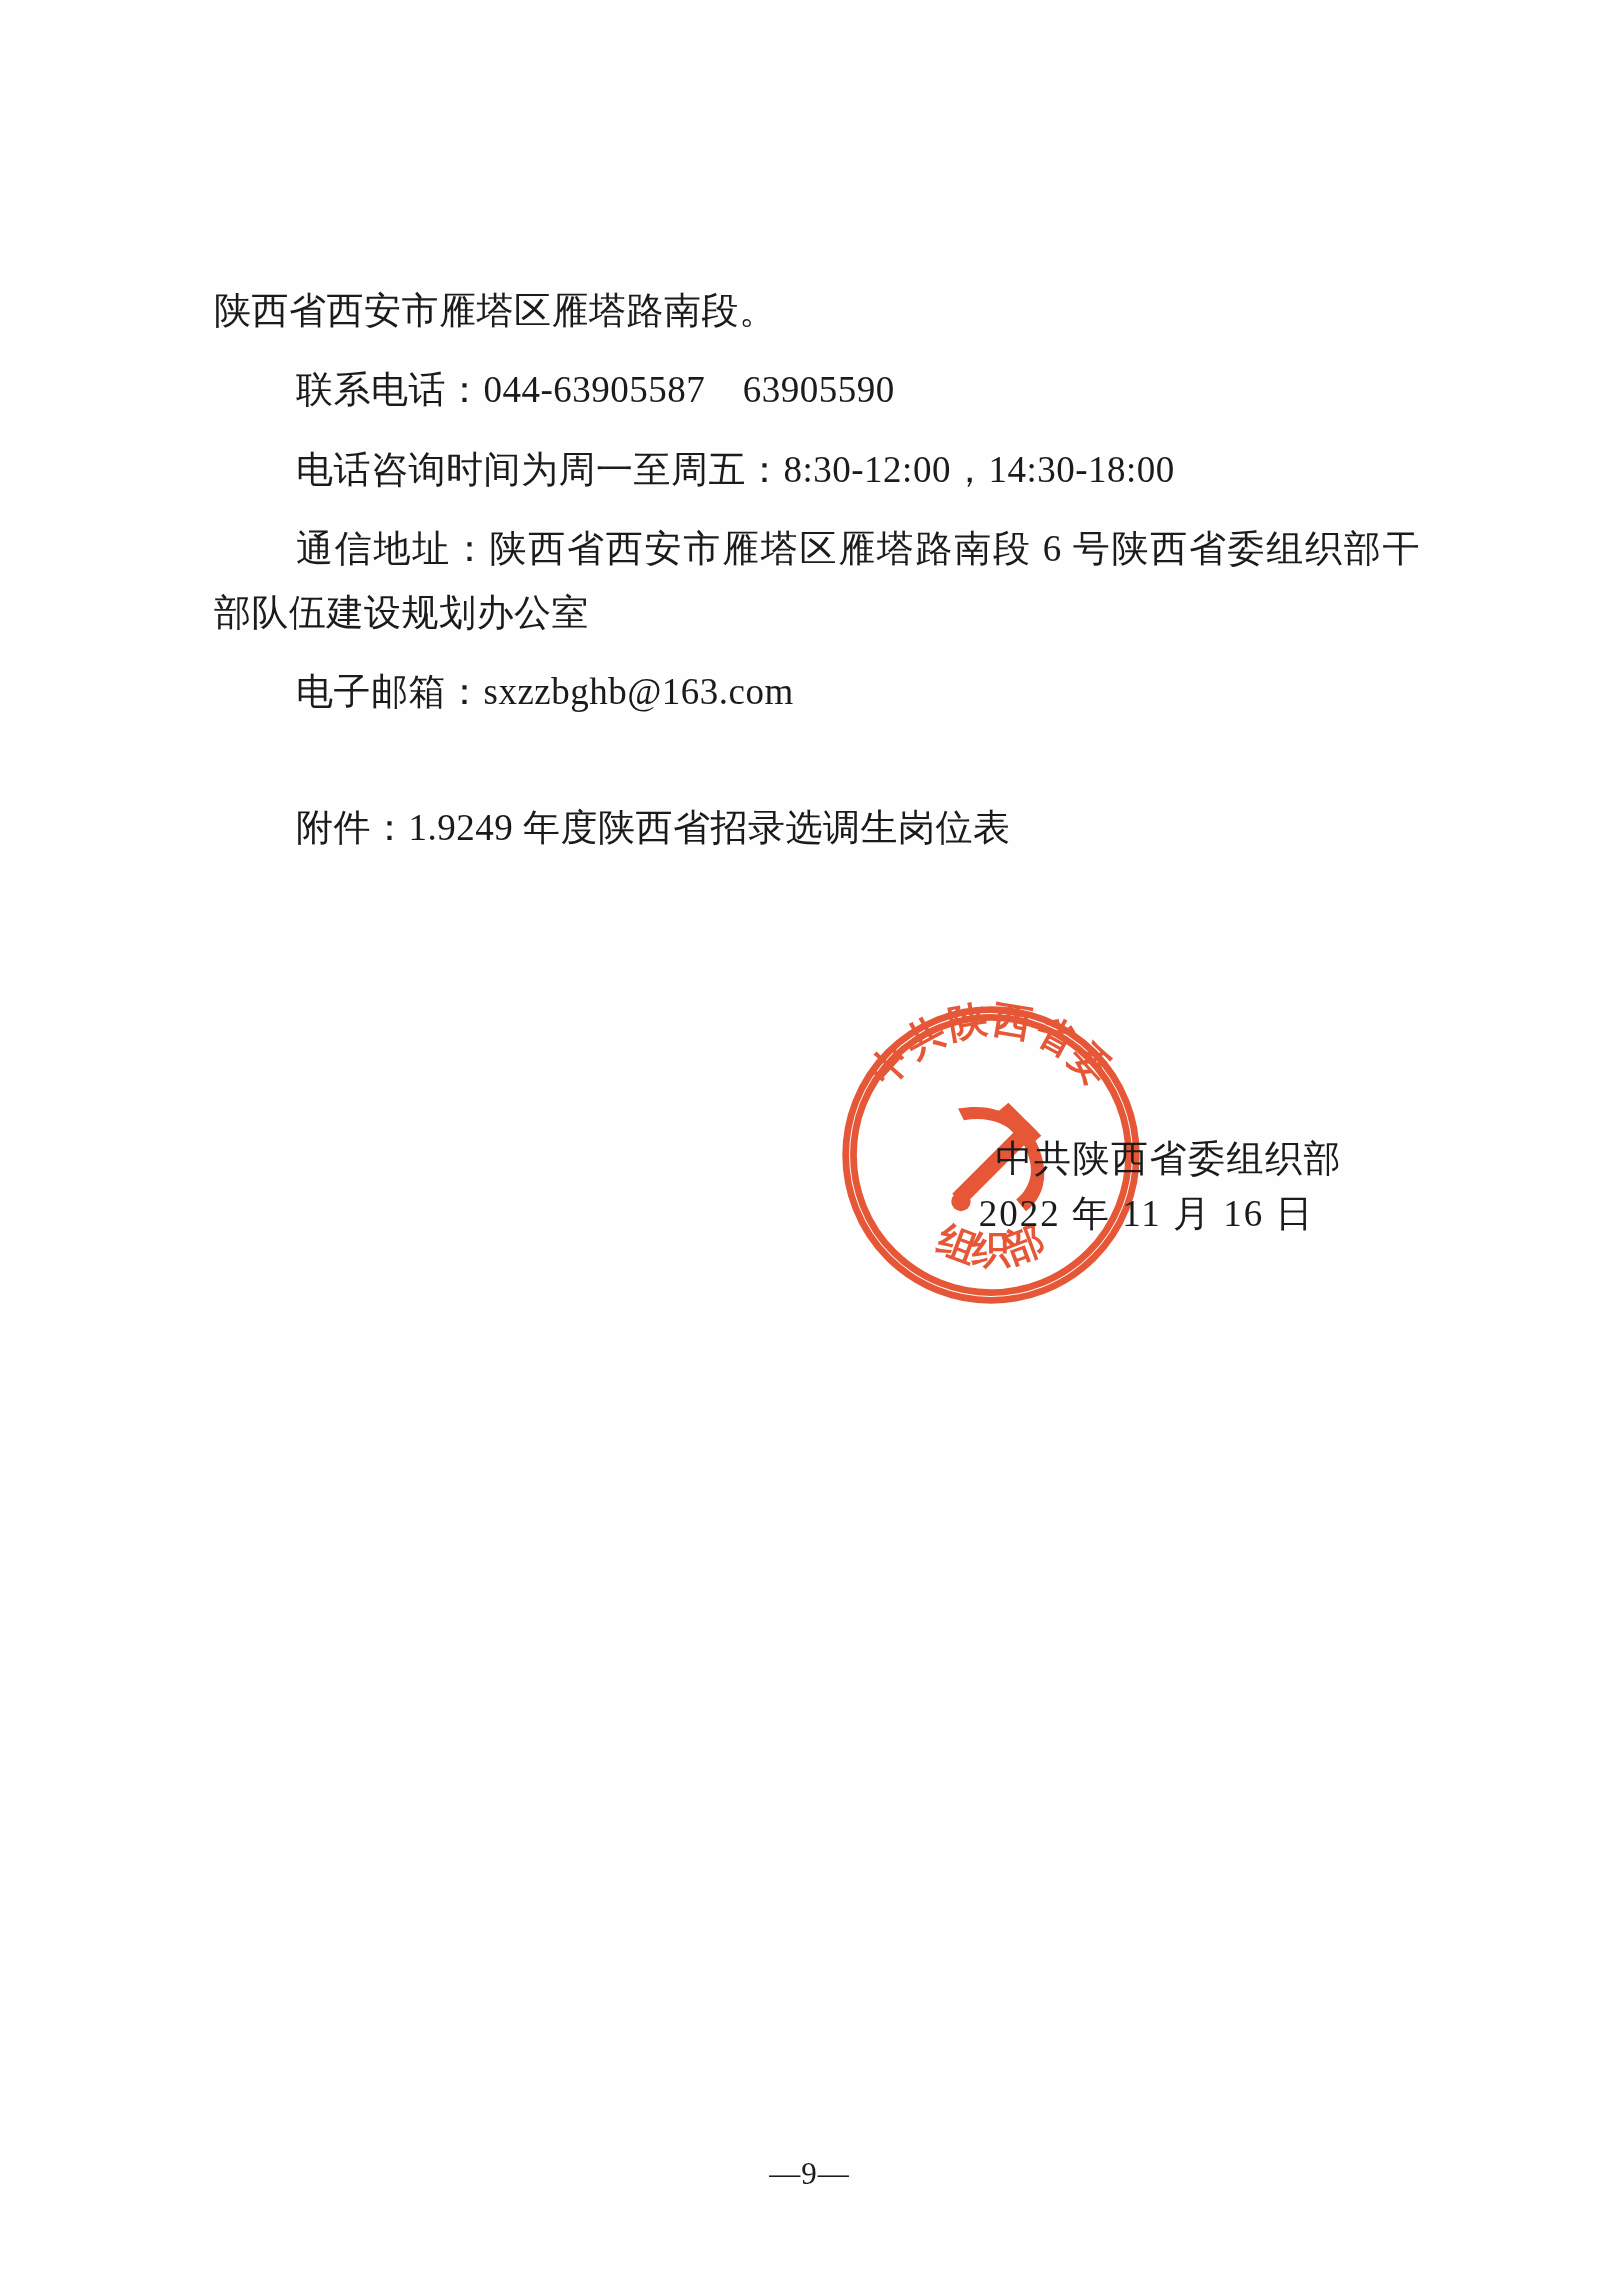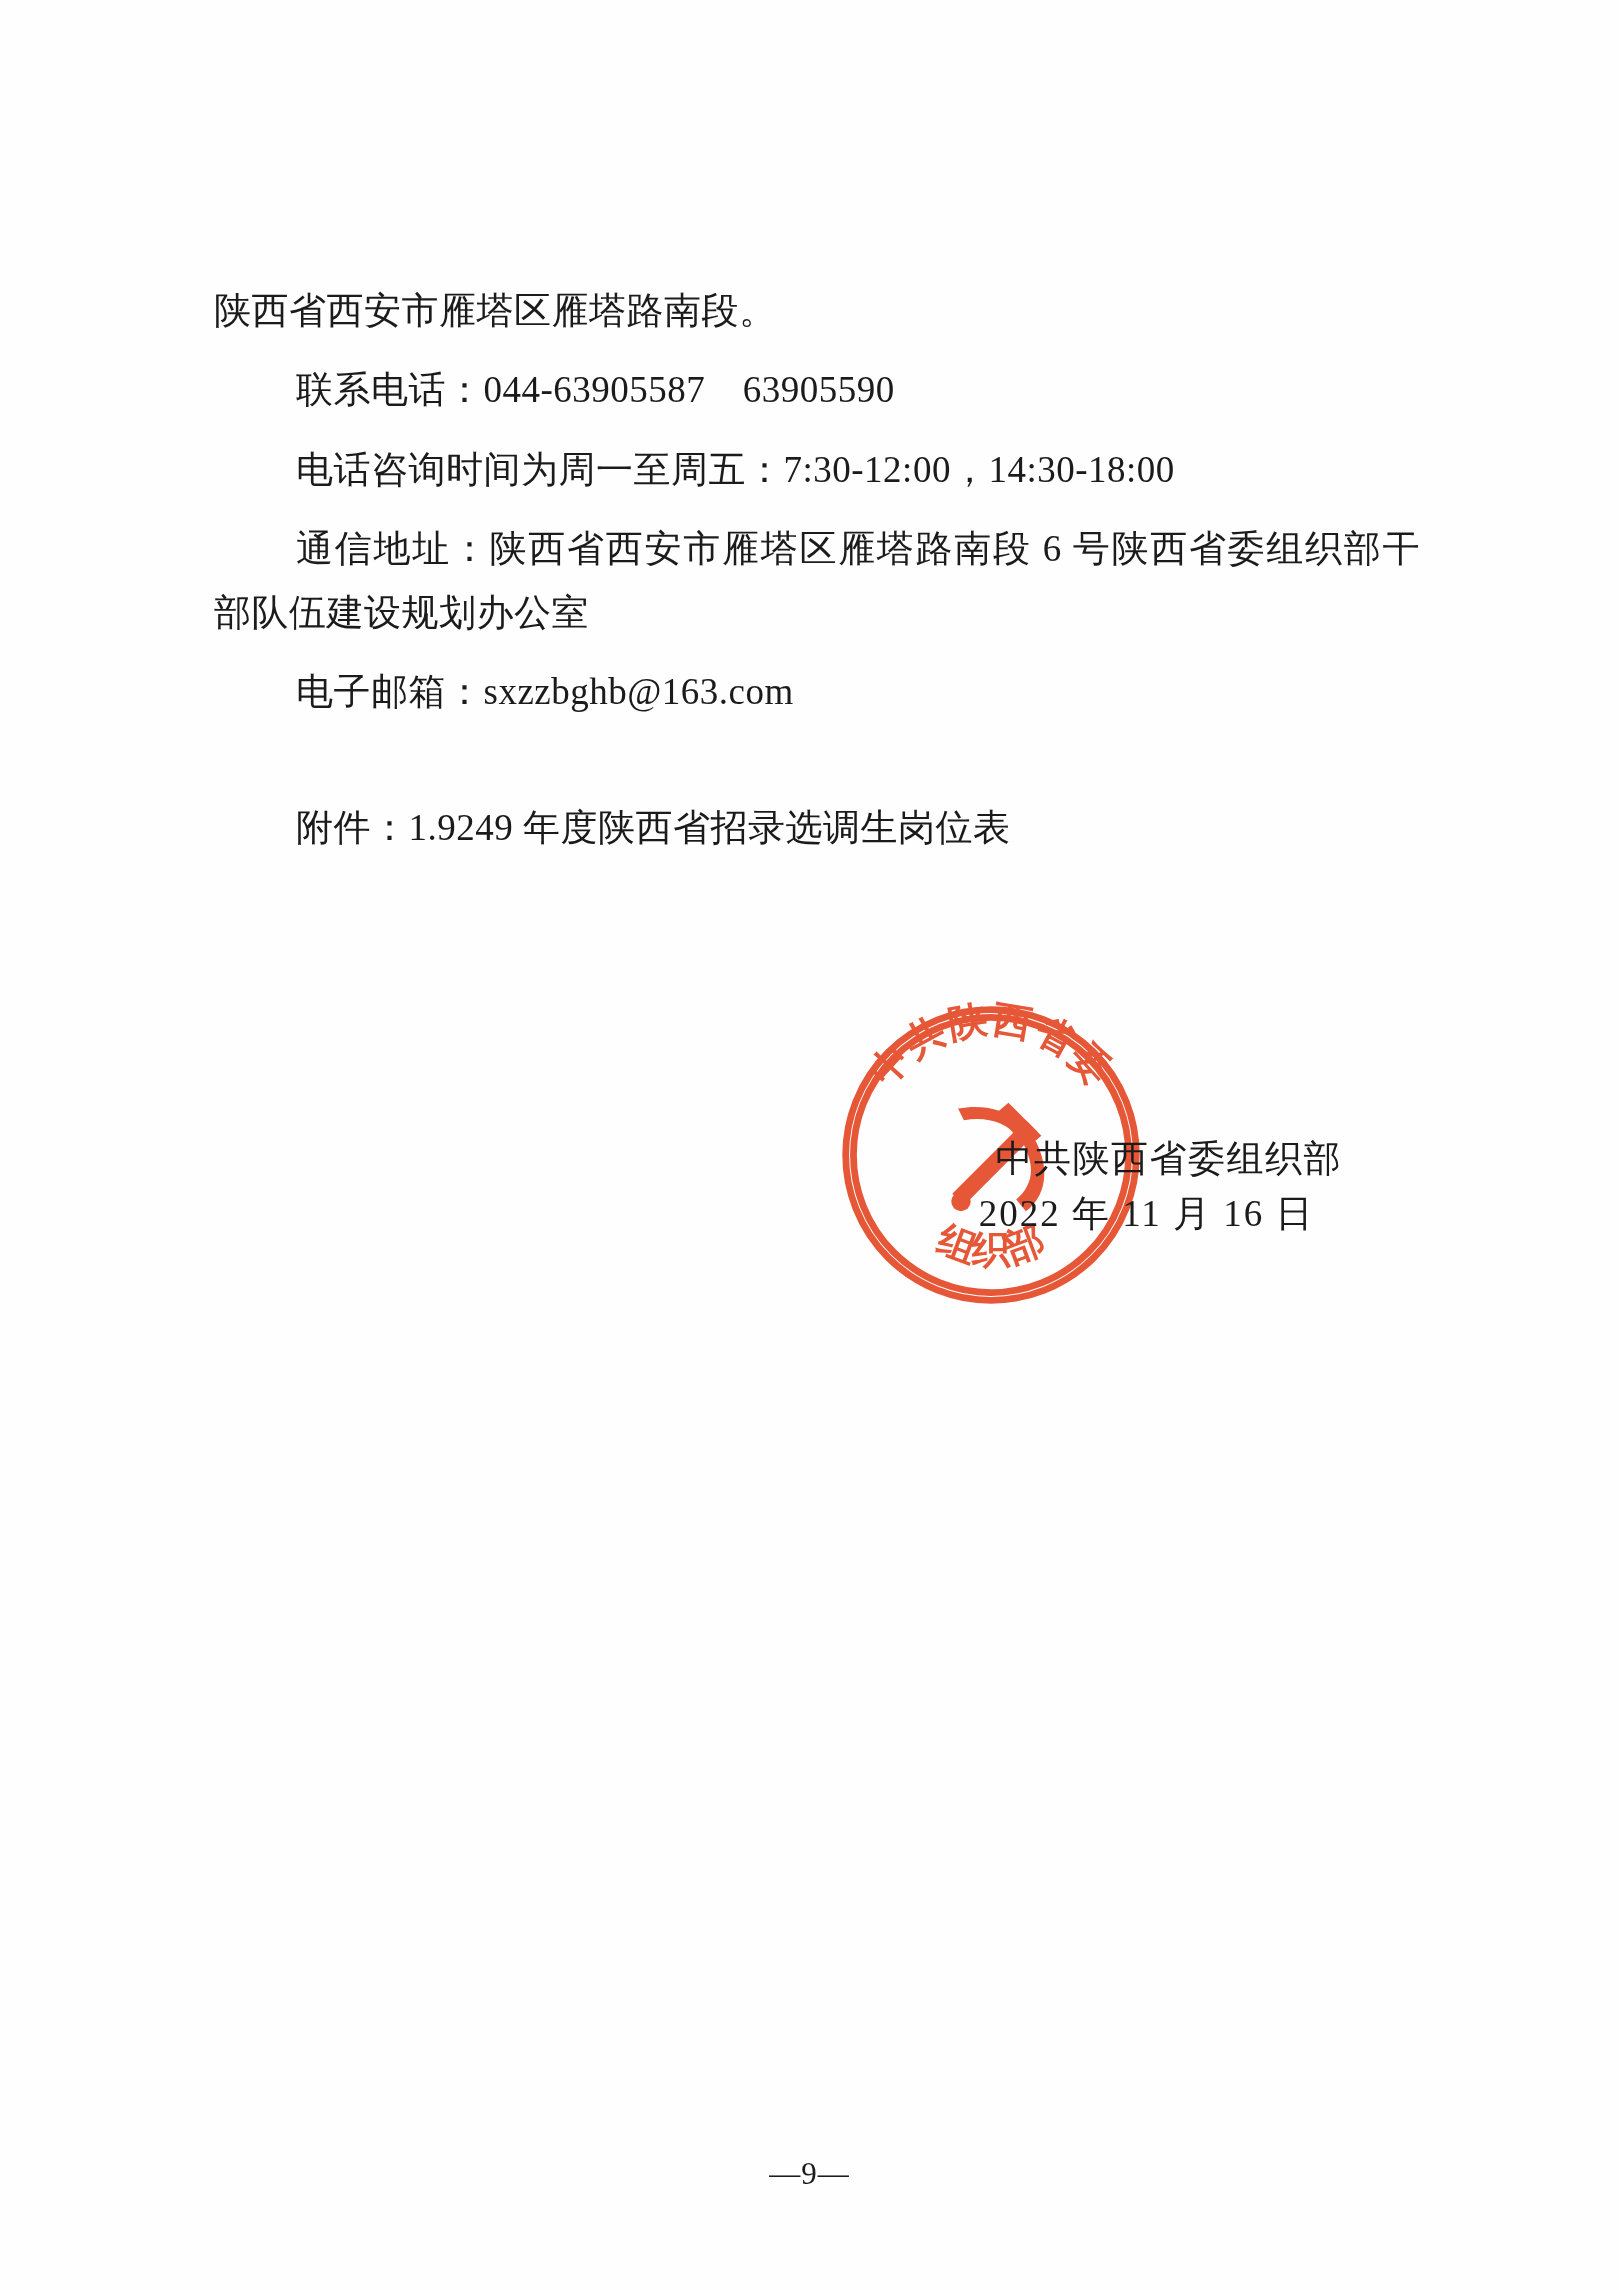--- a/index.html
+++ b/index.html
@@ -124,21 +124,21 @@
   }
 </style>
 </head>
 <body>
 
 <div class="page">
 
   <div class="content">
     <p class="para">陕西省西安市雁塔区雁塔路南段。</p>
     <p class="para indent">联系电话：044-63905587　63905590</p>
-    <p class="para indent">电话咨询时间为周一至周五：7:30-12:00，14:30-18:00</p>
+    <p class="para indent">电话咨询时间为周一至周五：8:30-12:00，14:30-18:00</p>
     <p class="para indent">通信地址：陕西省西安市雁塔区雁塔路南段 6 号陕西省委组织部干部队伍建设规划办公室</p>
     <p class="para indent">电子邮箱：sxzzbghb@163.com</p>
     <div class="gap-block"></div>
     <p class="attachment">附件：1.9249 年度陕西省招录选调生岗位表</p>
   </div>
 
   <div class="signature-area">
 
     <div class="seal">
       <svg viewBox="0 0 320 320" xmlns="http://www.w3.org/2000/svg">

